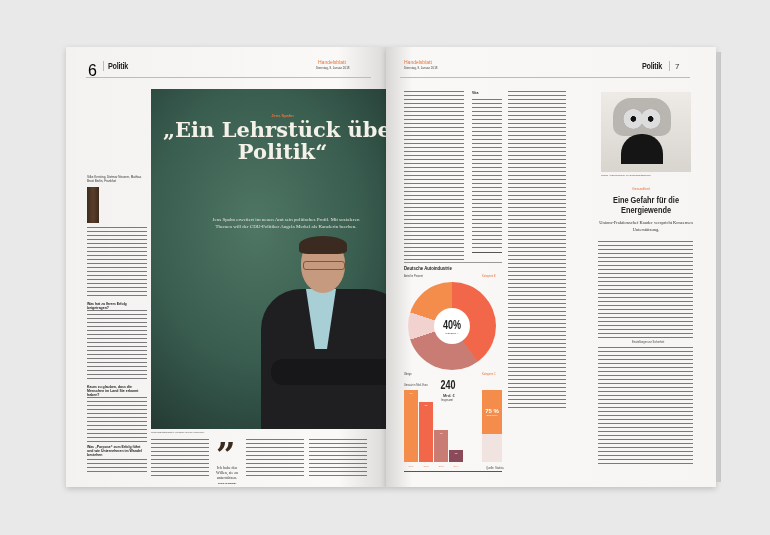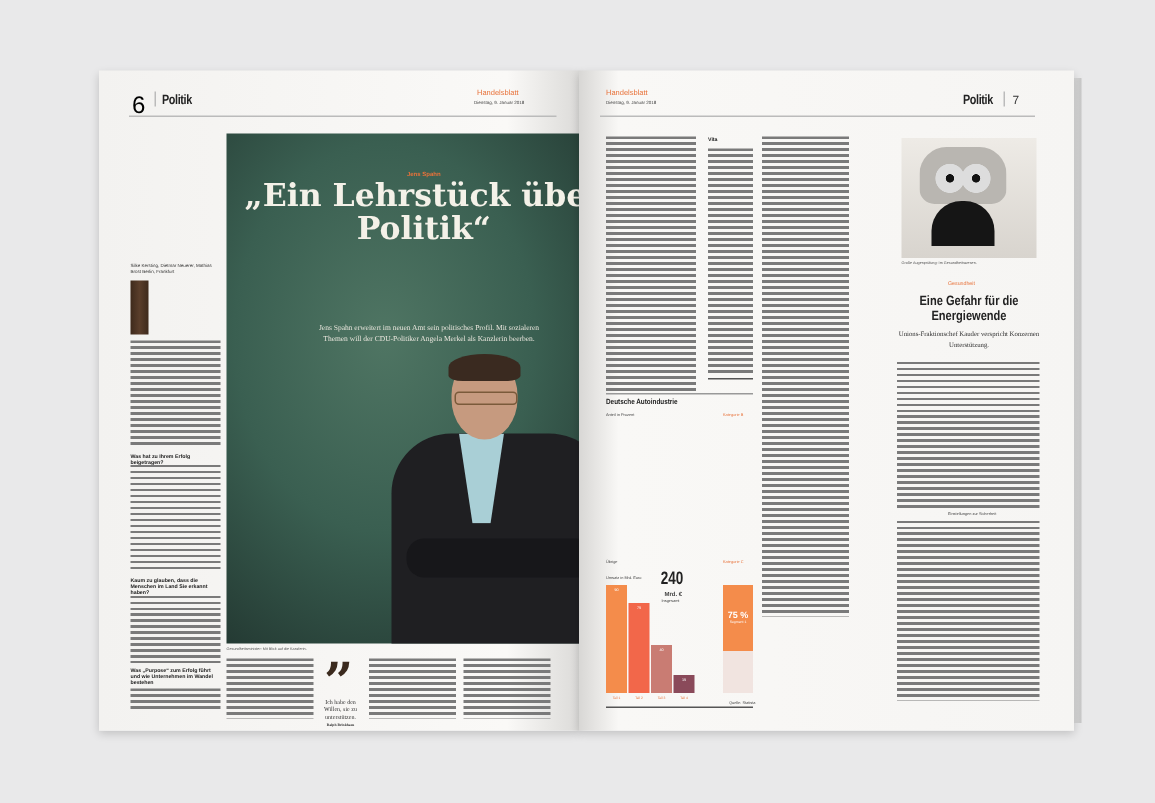--- a/index.html
+++ b/index.html
@@ -132,20 +132,26 @@
       </div>
     <div class="rule" style="left:86px;top:205px;width:30px;background:#555;"></div>
     <div class="text-col" style="left:122px;top:44px;width:58px;height:320px;">
         <div class="lines"></div>
       </div>
 
     <div class="rule" style="left:18px;top:215px;width:98px;background:#999;"></div>
     <div class="chart-title" style="left:18px;top:218px;">Deutsche Autoindustrie</div>
     <div class="lbl" style="left:18px;top:228px;">Anteil in Prozent</div>
     <div class="lbl or" style="left:96px;top:228px;">Kategorie B</div>
+    <div class="donut" style="left:22px;top:235px;background:conic-gradient(#f2674a 0 40%,#c97c73 40% 70%,#f1d2cf 70% 80%,#f48c4b 80% 100%);">
+      <div class="donut-hole">
+        <div class="big">40%</div>
+        <div class="small">Kategorie A</div>
+      </div>
+    </div>
     <div class="lbl" style="left:18px;top:326px;">Übrige</div>
     <div class="lbl or" style="left:96px;top:326px;">Kategorie C</div>
 
     <div class="lbl" style="left:18px;top:337px;">Umsatz in Mrd. Euro</div>
     <div class="big" style="position:absolute;left:52px;top:331px;">240</div>
     <div class="lbl" style="left:57px;top:346px;font-weight:bold;font-size:4px;">Mrd. €</div>
     <div class="lbl" style="left:55px;top:352px;">Insgesamt</div>
 
     <div style="position:absolute;left:18px;top:343px;width:70px;height:72px;">
       <div class="bar" style="left:0;width:14px;height:72px;background:#f48c4b;">

